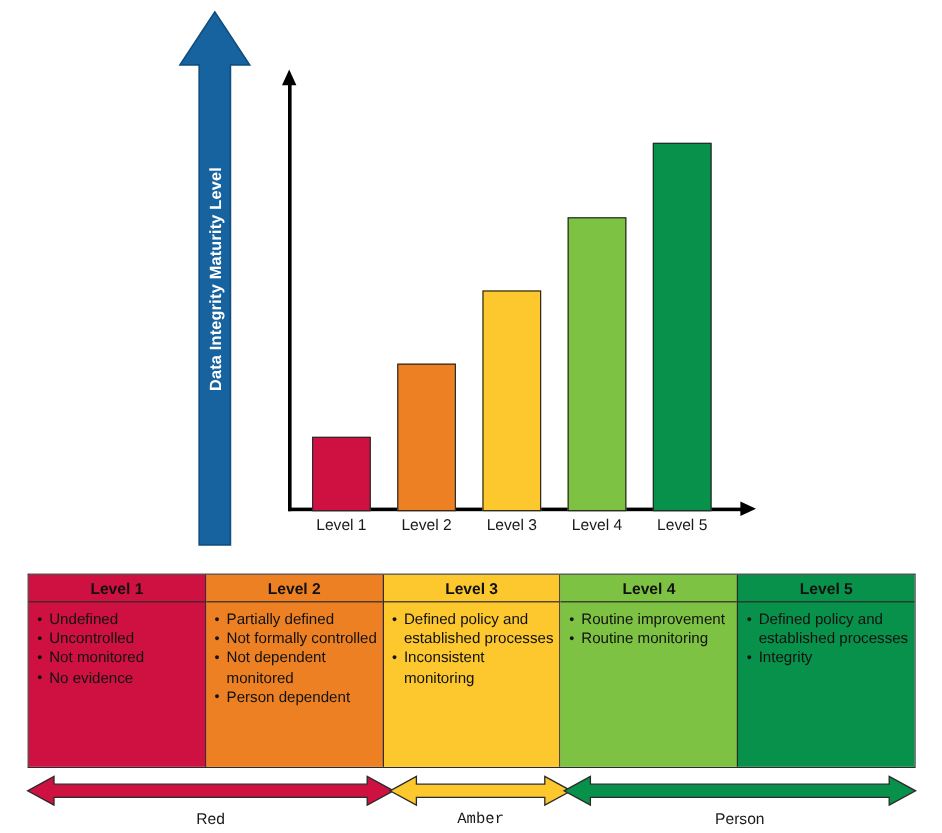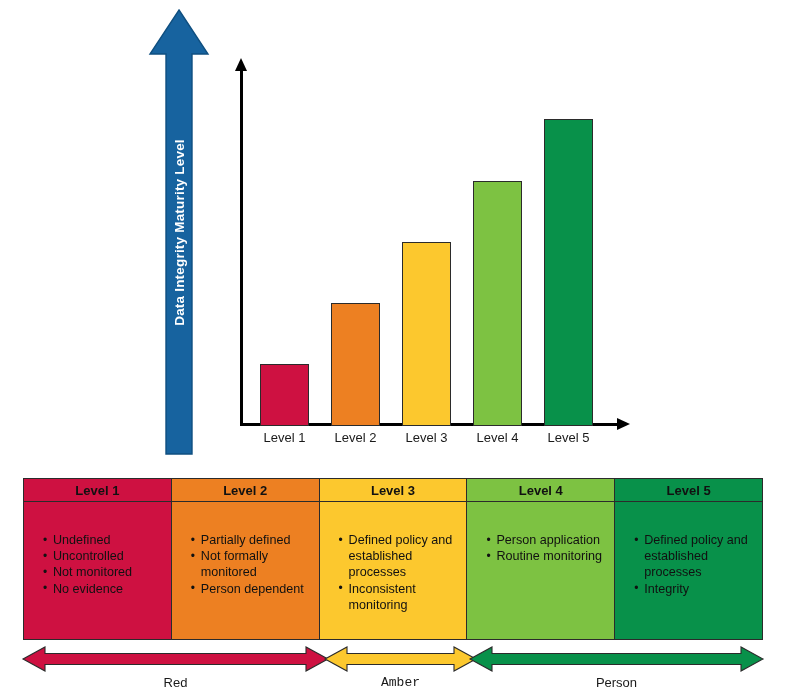--- a/index.html
+++ b/index.html
@@ -120,23 +120,22 @@
     line-height: 23px;
     text-align: center;
     font-size: 13px;
     font-weight: bold;
     color: #111111;
     border-bottom: 1.4px solid #2b2b2b;
     box-sizing: border-box;
   }
   .col-body {
     flex: 1;
-    padding: 6px 4px 4px 16px;
-    box-sizing: border-box;
-    margin-top: 24px;
+    padding: 6px 4px 4px 4px;
+    box-sizing: border-box;
   }
   .col-body ul {
     margin: 0;
     padding: 0 0 0 13px;
     list-style: none;
   }
   .col-body li {
     position: relative;
     font-size: 12.6px;
     line-height: 16.2px;
@@ -213,41 +212,42 @@
           <li>No evidence</li>
         </ul>
       </div>
     </div>
 
     <div class="col" style="background: rgb(237, 128, 34);">
       <div class="col-head">Level 2</div>
       <div class="col-body">
         <ul>
           <li>Partially defined</li>
-          <li>Not formally monitored</li>
+          <li>Not formally controlled</li>
+          <li>Not dependent monitored</li>
           <li>Person dependent</li>
         </ul>
       </div>
     </div>
 
     <div class="col" style="background: rgb(252, 200, 46);">
       <div class="col-head">Level 3</div>
       <div class="col-body">
         <ul>
           <li>Defined policy and established processes</li>
           <li>Inconsistent monitoring</li>
         </ul>
       </div>
     </div>
 
     <div class="col" style="background: rgb(125, 194, 66);">
       <div class="col-head">Level 4</div>
       <div class="col-body">
         <ul>
-          <li>Person application</li>
+          <li>Routine improvement</li>
           <li>Routine monitoring</li>
         </ul>
       </div>
     </div>
 
     <div class="col" style="background: rgb(8, 145, 74);">
       <div class="col-head">Level 5</div>
       <div class="col-body">
         <ul>
           <li>Defined policy and established processes</li>

